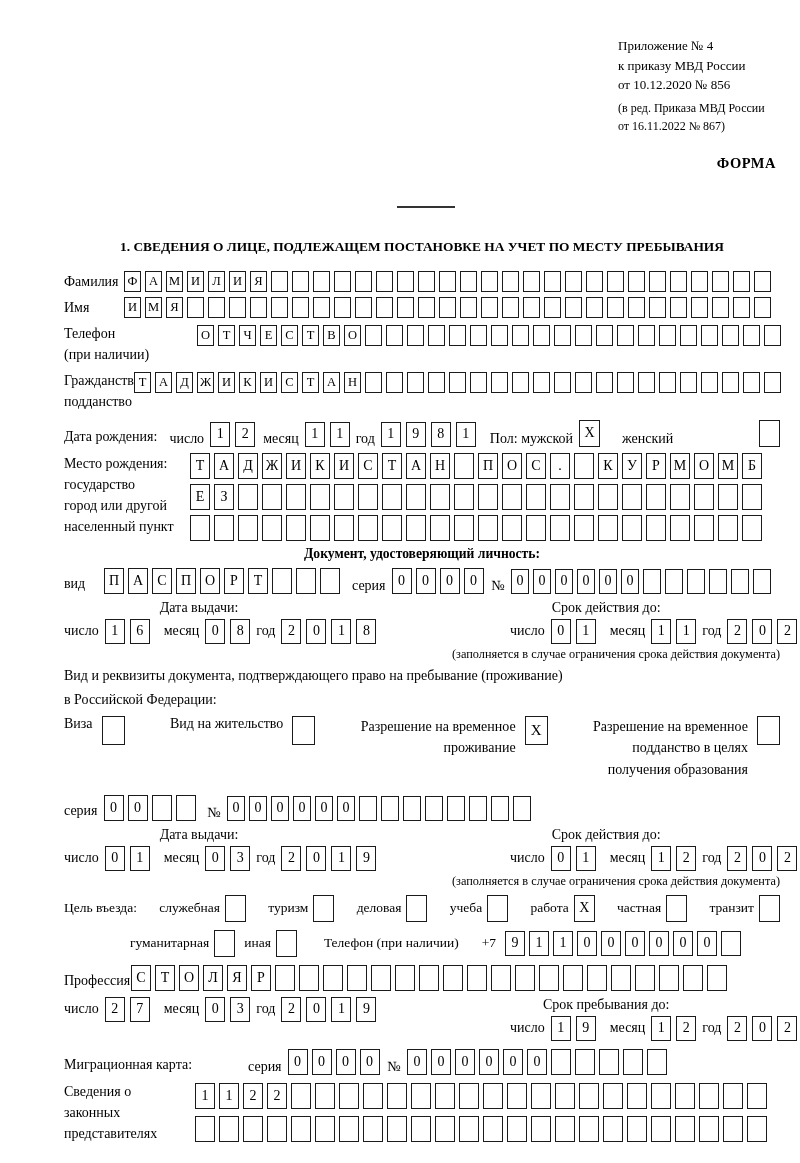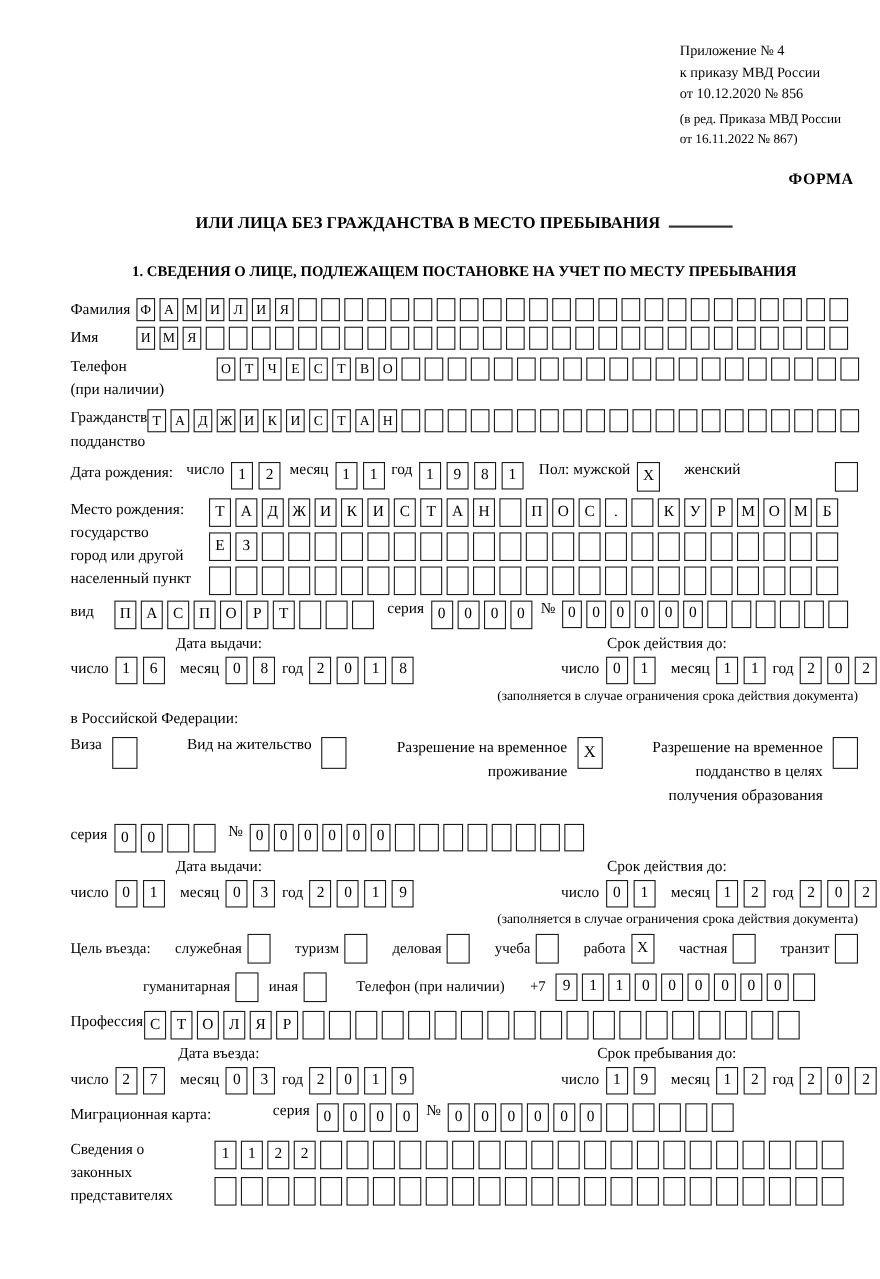--- a/index.html
+++ b/index.html
@@ -12,21 +12,21 @@
   .annex .small{font-size:12px;}
   .annex .gap{margin-top:4px;}
   .forma{text-align:right;font-weight:bold;font-size:14.5px;margin:20px 4px 0 0;letter-spacing:.5px;}
 
   .title{text-align:center;font-weight:bold;font-size:15px;line-height:1.55;margin-top:20px;}
   .blank-line{display:inline-block;width:58px;height:13px;border-bottom:2px solid #333;margin-left:8px;}
 
   .sec{font-weight:bold;font-size:13.4px;text-align:center;margin-top:24px;margin-bottom:16px;}
 
   
-  .row{display:flex;align-items:flex-start;margin-bottom:5px;}
+  .row{display:flex;align-items:flex-end;margin-bottom:5px;}
   .row.top{align-items:flex-start;}
   .lbl{flex:0 0 auto;line-height:1.5;}
   .stack{display:flex;flex-direction:column;gap:5px;}
   .cellrow{display:inline-flex;flex:0 0 auto;}
   .cell{box-sizing:border-box;display:inline-flex;align-items:center;justify-content:center;
         border:1.7px solid #1b1b1b;background:#fff;flex:0 0 auto;
         font-family:"Liberation Serif","DejaVu Serif",serif;}
   .cells-s{gap:4px}  .cells-s .cell{width:17px;height:21px;font-size:12.5px;}
   .cells-m{gap:4px}  .cells-m .cell{width:20px;height:26px;font-size:14px;}
   .cells-d{gap:5px}  .cells-d .cell{width:20px;height:25px;font-size:14px;}
@@ -73,21 +73,21 @@
     <div>Приложение № 4</div>
     <div>к приказу МВД России</div>
     <div>от 10.12.2020 № 856</div>
     <div class="small gap">(в ред. Приказа МВД России</div>
     <div class="small">от 16.11.2022 № 867)</div>
   </div>
 
   <div class="forma">ФОРМА</div>
 
   <div class="title">
-    <div><span>ИЛИ ЛИЦА БЕЗ ГРАЖДАНСТВА В МЕСТО ПРЕБЫВАНИЯ</span><span class="blank-line"></span></div>
+    <div><span class="blank-line"></span></div>
   </div>
 
   <div class="sec">1. СВЕДЕНИЯ О ЛИЦЕ, ПОДЛЕЖАЩЕМ ПОСТАНОВКЕ НА УЧЕТ ПО МЕСТУ ПРЕБЫВАНИЯ</div>
 
   <div class="row">
     <span class="lbl w60">Фамилия</span>
     <span class="cellrow cells-s">
         <span class="cell">Ф</span>
         <span class="cell">А</span>
         <span class="cell">М</span>
@@ -347,20 +347,21 @@
           <span class="cell"></span>
           <span class="cell"></span>
           <span class="cell"></span>
           <span class="cell"></span>
           <span class="cell"></span>
           <span class="cell"></span>
         </span>
     </span>
   </div>
 
+  <div class="center-b">Документ, удостоверяющий личность:</div>
 
   <div class="row">
     <span class="lbl w40">вид</span>
     <span class="cellrow cells-m">
         <span class="cell">П</span>
         <span class="cell">А</span>
         <span class="cell">С</span>
         <span class="cell">П</span>
         <span class="cell">О</span>
         <span class="cell">Р</span>
@@ -434,20 +435,21 @@
             <span class="cell">2</span>
             <span class="cell">0</span>
             <span class="cell">2</span>
             <span class="cell">5</span>
           </span>
       </div>
     </div>
   </div>
   <div class="note">(заполняется в случае ограничения срока действия документа)</div>
 
+  <div class="textline">Вид и реквизиты документа, подтверждающего право на пребывание (проживание)</div>
   <div class="textline">в Российской Федерации:</div>
 
   <div class="permits">
     <div class="pitem">
       <span>Виза</span>
       <span class="cellrow cb">
           <span class="cell"></span>
         </span>
     </div>
     <div class="pitem">
@@ -653,21 +655,20 @@
         <span class="cell"></span>
         <span class="cell"></span>
         <span class="cell"></span>
         <span class="cell"></span>
         <span class="cell"></span>
       </span>
   </div>
 
   <div class="dates">
     <div class="dcol-l">
-      <div class="dhead">Дата въезда:</div>
       <div class="drow">
         <span>число</span>
         <span class="cellrow cells-d">
             <span class="cell">2</span>
             <span class="cell">7</span>
           </span>
         <span class="ml8">месяц</span>
         <span class="cellrow cells-d">
             <span class="cell">0</span>
             <span class="cell">3</span>

